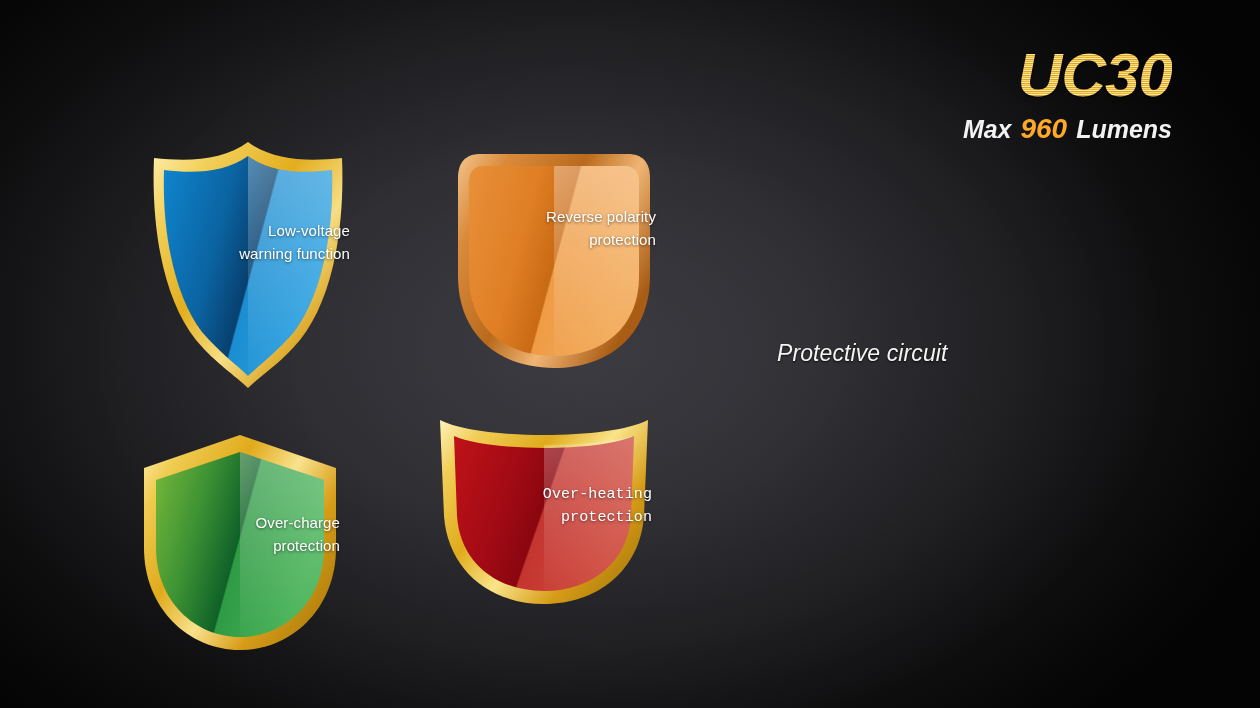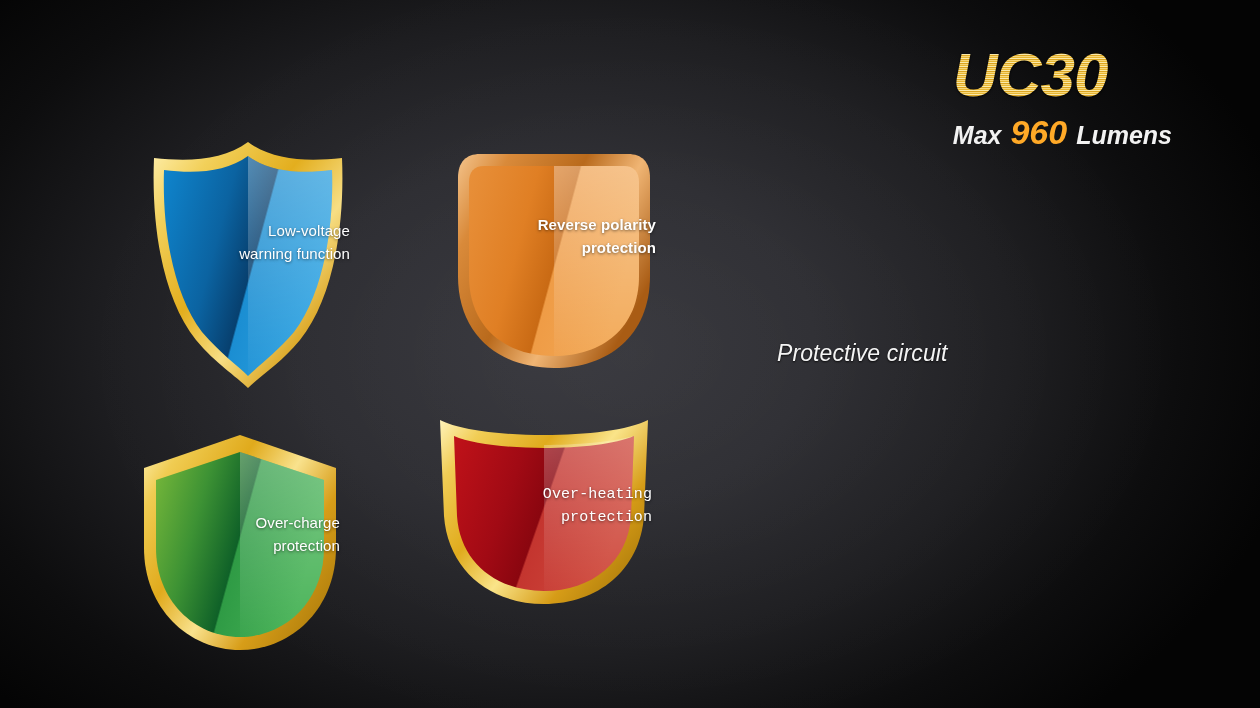--- a/index.html
+++ b/index.html
@@ -21,20 +21,21 @@
     content:"";
     position:absolute; inset:0;
     background:
       radial-gradient(ellipse 900px 640px at 50% 50%, rgba(255,255,255,0.045) 0%, rgba(255,255,255,0.0) 62%);
     pointer-events:none;
   }
 
   
   .brand{
     position:absolute; right:88px; top:44px;
+    text-align:right;
     z-index:5;
   }
   .brand-title{
     font-size:62px;
     font-weight:bold;
     font-style:italic;
     letter-spacing:-1px;
     line-height:1;
     background:
       repeating-linear-gradient(to bottom,
@@ -53,21 +54,21 @@
     margin-top:9px;
     font-size:25px;
     font-style:italic;
     font-weight:bold;
     color:#f2f2f2;
     line-height:1;
     white-space:nowrap;
   }
   .brand-sub .lum-num{
     color:#ffa927;
-    font-size:34px;
+    font-size:28px;
     font-weight:bold;
     padding:0 2px;
   }
 
   
   .copy{
     position:absolute; left:777px; top:340px; width:400px;
     z-index:5;
   }
   .copy-heading{
@@ -102,21 +103,21 @@
     pointer-events:none;
     white-space:pre-line;
   }
 
   #shield-blue   { left:146px; top:140px;  width:204px; height:250px; }
   #shield-orange { left:452px; top:150px;  width:204px; height:222px; }
   #shield-green  { left:140px; top:432px;  width:200px; height:222px; }
   #shield-red    { left:436px; top:418px;  width:216px; height:190px;font-family:Liberation Mono, monospace; }
 
   #shield-blue   .shield-label{ top:80px; }
-  #shield-orange .shield-label{ top:64px;font-weight:bold; }
+  #shield-orange .shield-label{ top:56px; }
   #shield-green  .shield-label{ top:80px; }
   #shield-red    .shield-label{ top:66px; }
 </style>
 </head>
 <body>
 
 <div class="stage">
 
   <div class="brand">
     <div class="brand-title">UC30</div>

